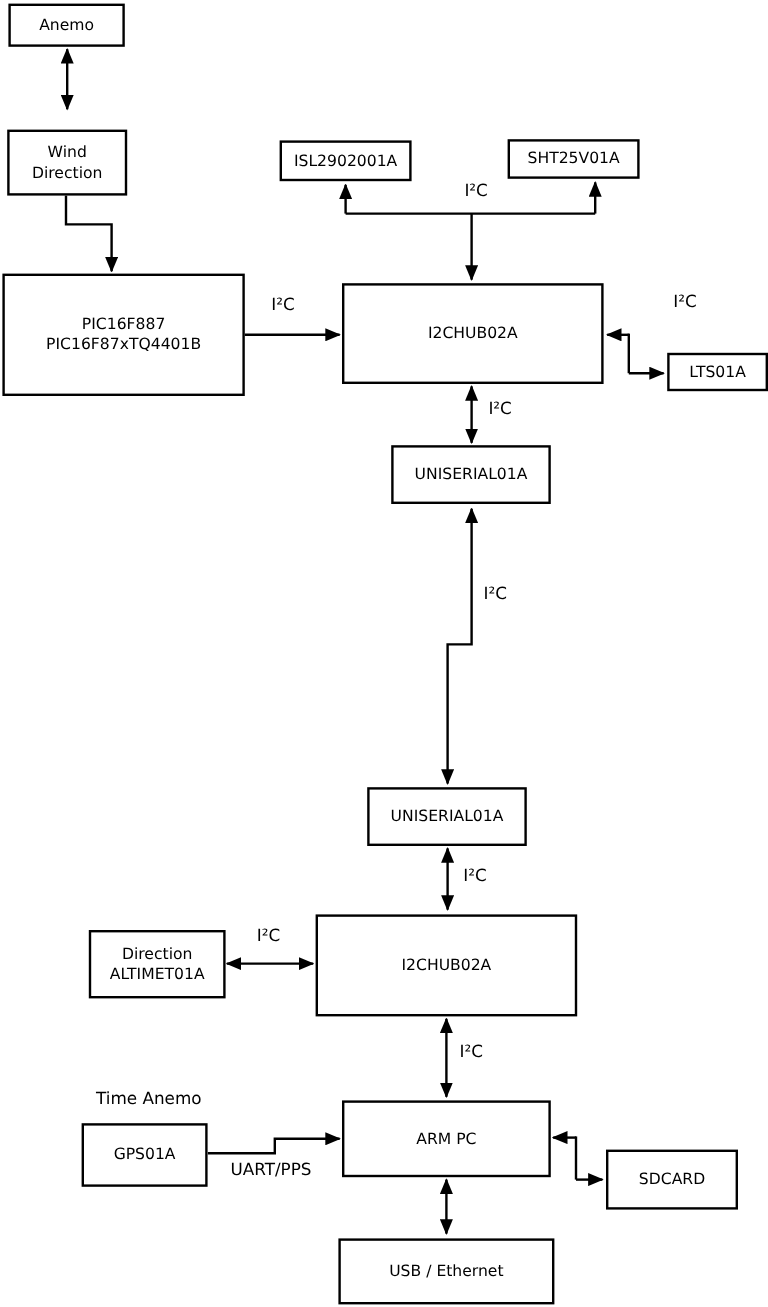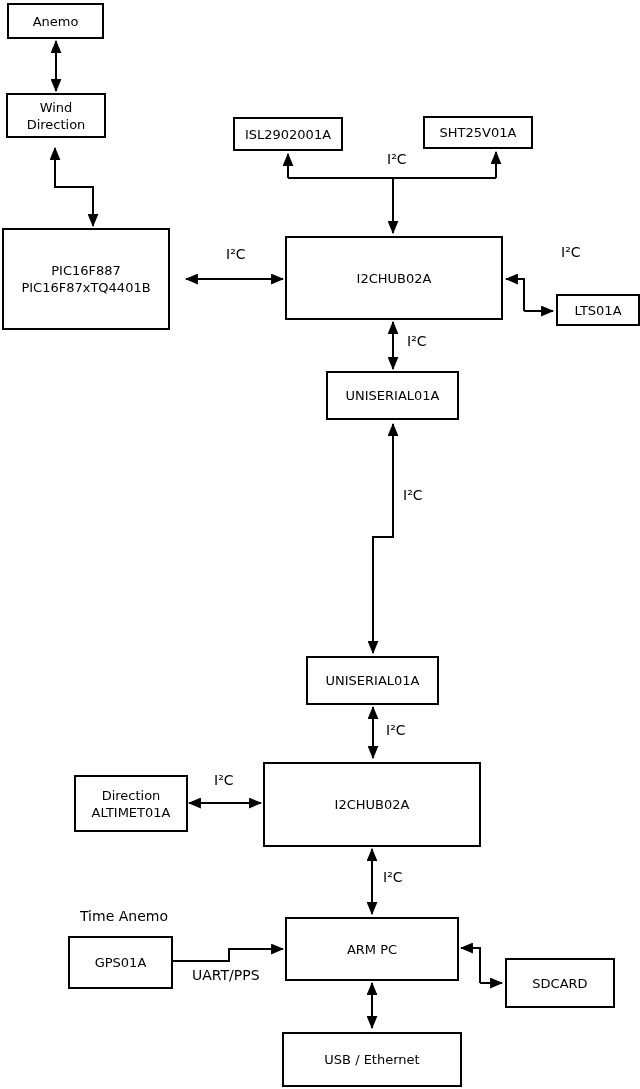--- a/index.html
+++ b/index.html
@@ -80,26 +80,26 @@
       <path d="M480 983 H502" marker-end="url(#ah)"></path>
 
       <path d="M372 983 V1028" marker-start="url(#ahs)" marker-end="url(#ah)"></path>
     </g>
   </svg>
 
   <div class="node" style="left:7px;top:3px;width:97px;height:36px">
     <span>Anemo</span>
   </div>
 
-  <div class="node" style="left:6px;top:93px;width:100px;height:45px">
+  <div class="node" style="left:6px;top:108px;width:100px;height:55px">
     <span>Wind</span>
     <span>Direction</span>
   </div>
 
-  <div class="node" style="left:2px;top:228px;width:168px;height:102px">
+  <div class="node" style="left:2px;top:228px;width:202px;height:102px">
     <span>PIC16F887</span>
     <span>PIC16F87xTQ4401B</span>
   </div>
 
   <div class="node" style="left:233px;top:117px;width:110px;height:34px">
     <span>ISL2902001A</span>
   </div>
 
   <div class="node" style="left:423px;top:116px;width:110px;height:33px">
     <span>SHT25V01A</span>

